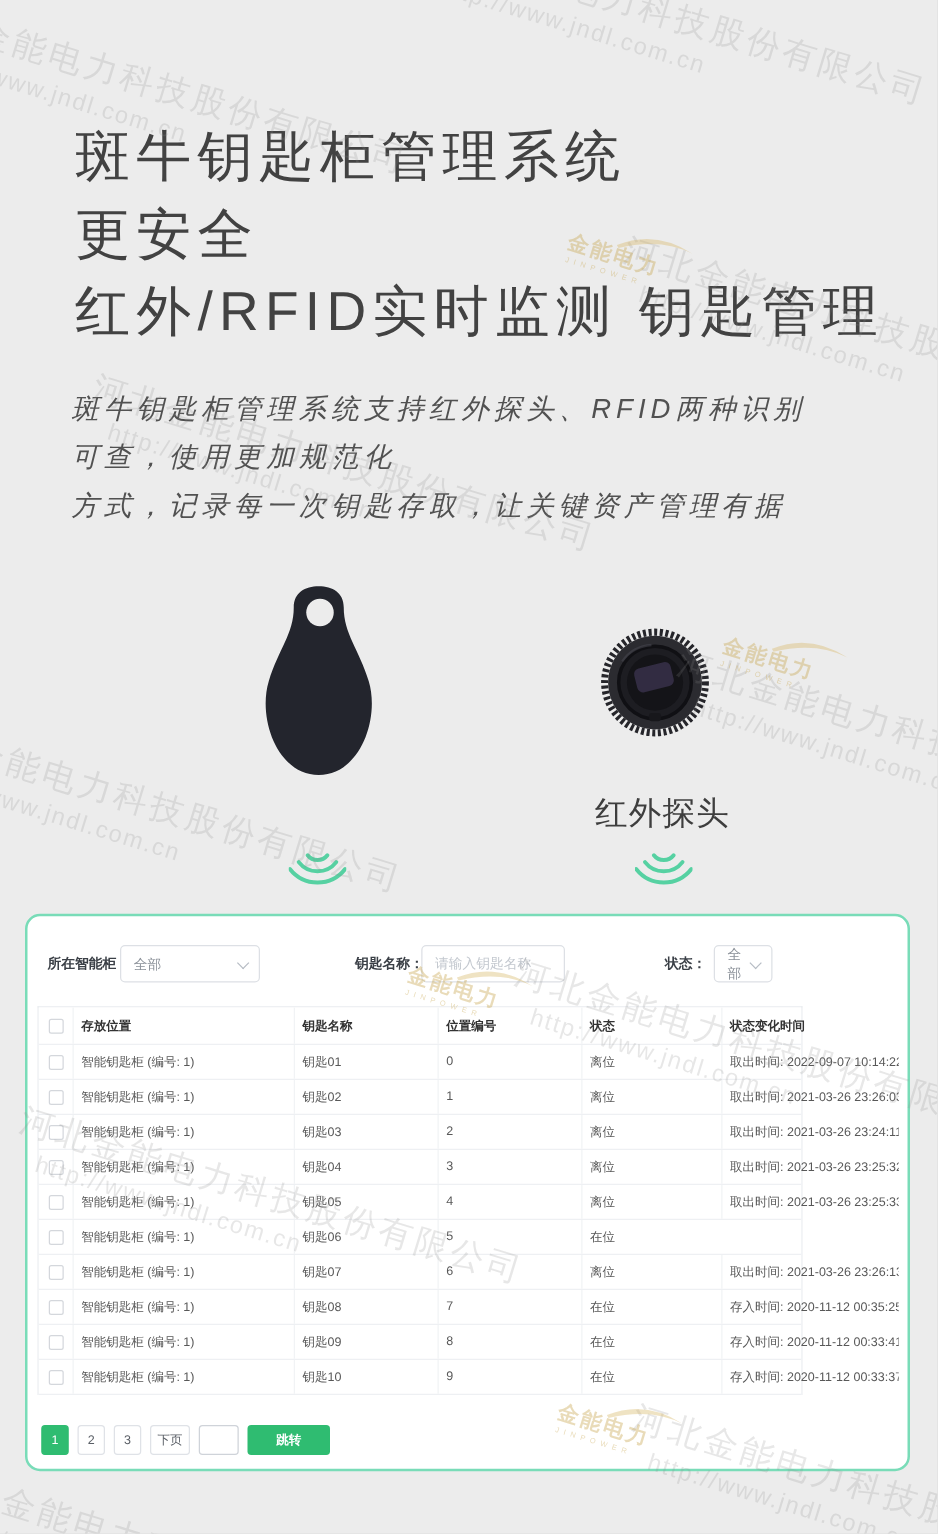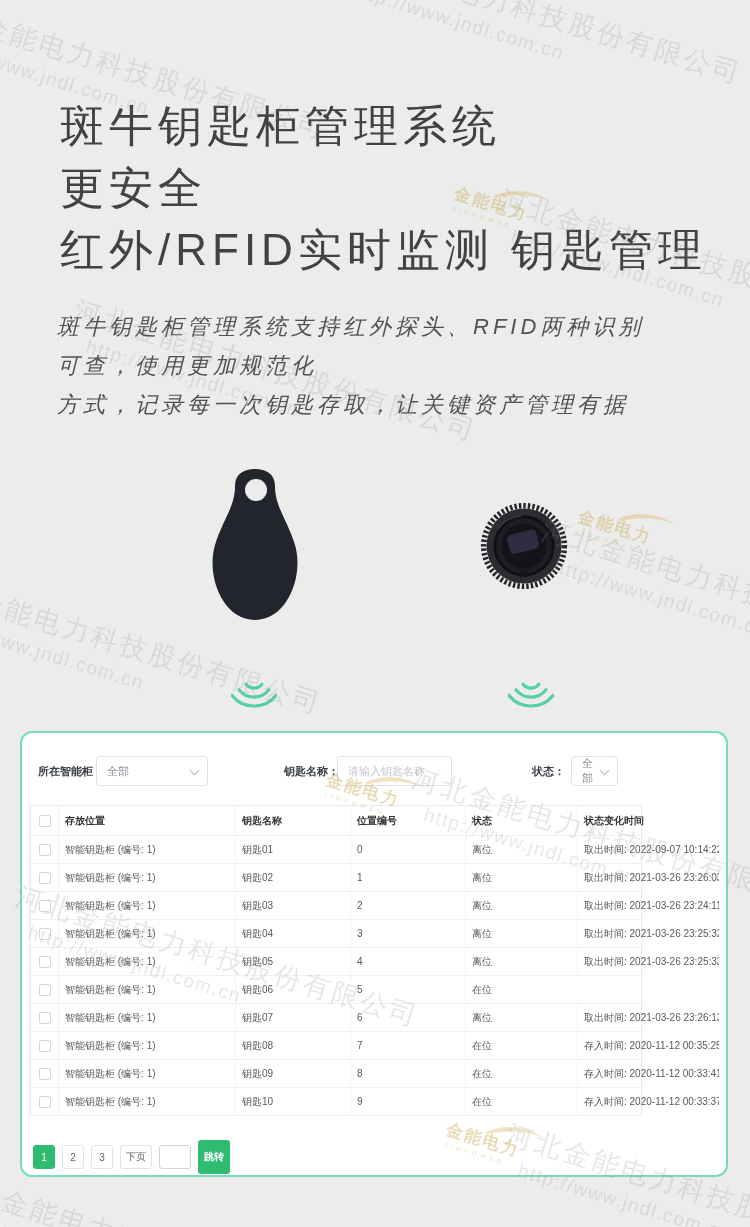--- a/index.html
+++ b/index.html
@@ -51,21 +51,21 @@
   .c3{width:115px;}
   .c4{width:112px;}
   .c5{width:141px;}
   .cb{display:inline-block;width:12px;height:12px;border:1px solid #d4d7dc;border-radius:2px;background:#fff;}
 
   
   .pg{position:absolute;left:11px;top:407px;display:flex;align-items:center;gap:7px;}
   .pg-btn{min-width:22px;height:24px;padding:0 5px;display:flex;align-items:center;justify-content:center;background:#fff;border:1px solid #dfe2e7;border-radius:3px;font-size:10px;color:#5a5f66;cursor:pointer;}
   .pg-btn.active{background:var(--accent-green);border-color:var(--accent-green);color:#fff;}
   .pg-input{width:32px;height:24px;border:1px solid #cfd3d9;border-radius:3px;font-size:10px;padding:0 4px;outline:none;}
-  .pg-jump{height:34px;padding:0 6px;background:var(--accent-green);border:none;border-radius:3px;color:#fff;font-size:10px;font-weight:bold;cursor:pointer;}
+  .pg-jump{height:24px;padding:0 23px;background:var(--accent-green);border:none;border-radius:3px;color:#fff;font-size:10px;font-weight:bold;cursor:pointer;}
 </style>
 </head>
 <body>
 
 <div id="canvas">
 
   <div class="title">
     <div>斑牛钥匙柜管理系统</div>
     <div>更安全</div>
     <div>红外/RFID实时监测 钥匙管理</div>
@@ -85,20 +85,21 @@
   <svg class="prod-img" style="left:479px;top:501px" width="90" height="90" viewBox="0 0 96 96">
     <circle cx="48" cy="48" r="43" fill="none" stroke="#25252a" stroke-width="6" stroke-dasharray="2.6 2.2"></circle>
     <circle cx="48" cy="48" r="40" fill="#2b2b30"></circle>
     <circle cx="48" cy="48" r="31" fill="#1d1d22" stroke="#101014" stroke-width="3"></circle>
     <circle cx="48" cy="48" r="24" fill="#141418"></circle>
     <rect x="31" y="33" width="32" height="21" rx="5" fill="#322c42" transform="rotate(-14 47 43)"></rect>
     <rect x="43" y="74" width="10" height="7" rx="2" fill="#17171b"></rect>
     <path d="M20 30 A33 33 0 0 1 45 16" stroke="#45454d" stroke-width="2" fill="none" opacity=".6"></path>
   </svg>
 
+  <div class="plabel" style="left:420px">红外探头</div>
 
   <svg class="wifi" style="left:231px" width="46" height="30" viewBox="0 0 46 30">
     <g fill="none" stroke="var(--wifi-green)" stroke-width="3.2" stroke-linecap="round">
       <path d="M15.1 2.2 A10 10 0 0 0 30.9 2.2"></path>
       <path d="M8.0 7.7 A19 19 0 0 0 38.0 7.7"></path>
       <path d="M0.9 13.2 A28 28 0 0 0 45.1 13.2"></path>
     </g>
   </svg>
   <svg class="wifi" style="left:508px" width="46" height="30" viewBox="0 0 46 30">
     <g fill="none" stroke="var(--wifi-green)" stroke-width="3.2" stroke-linecap="round">

